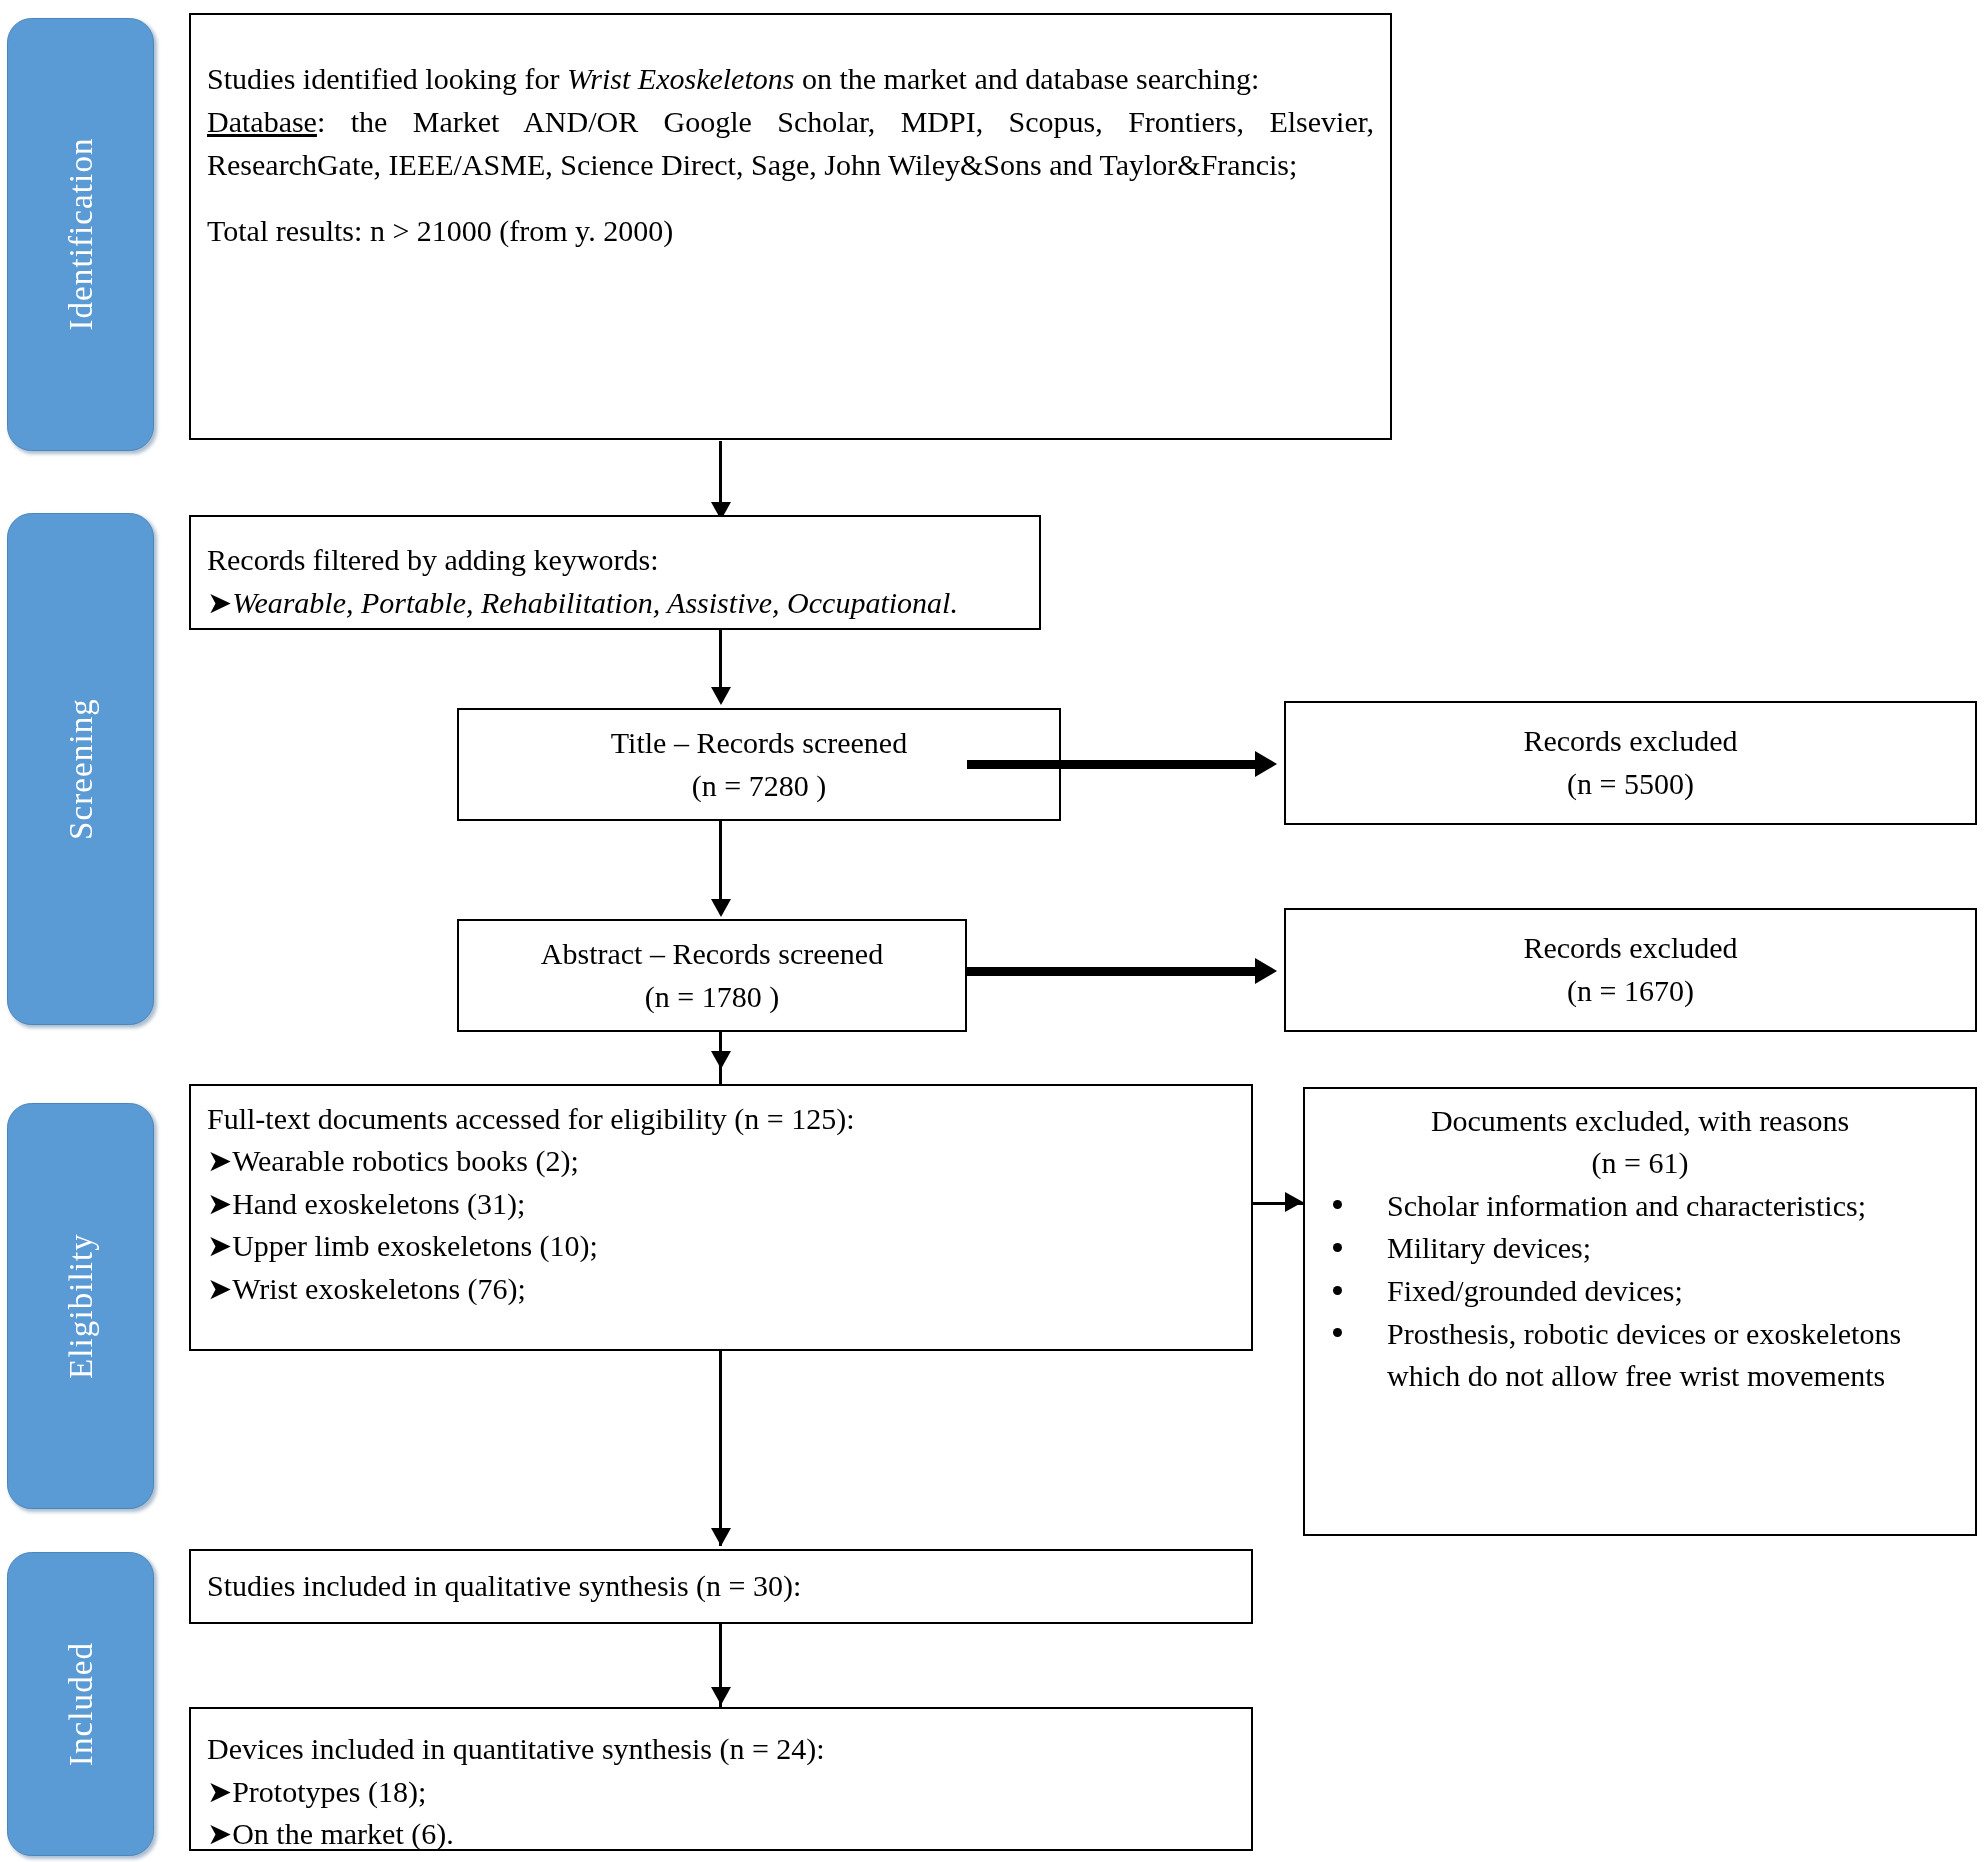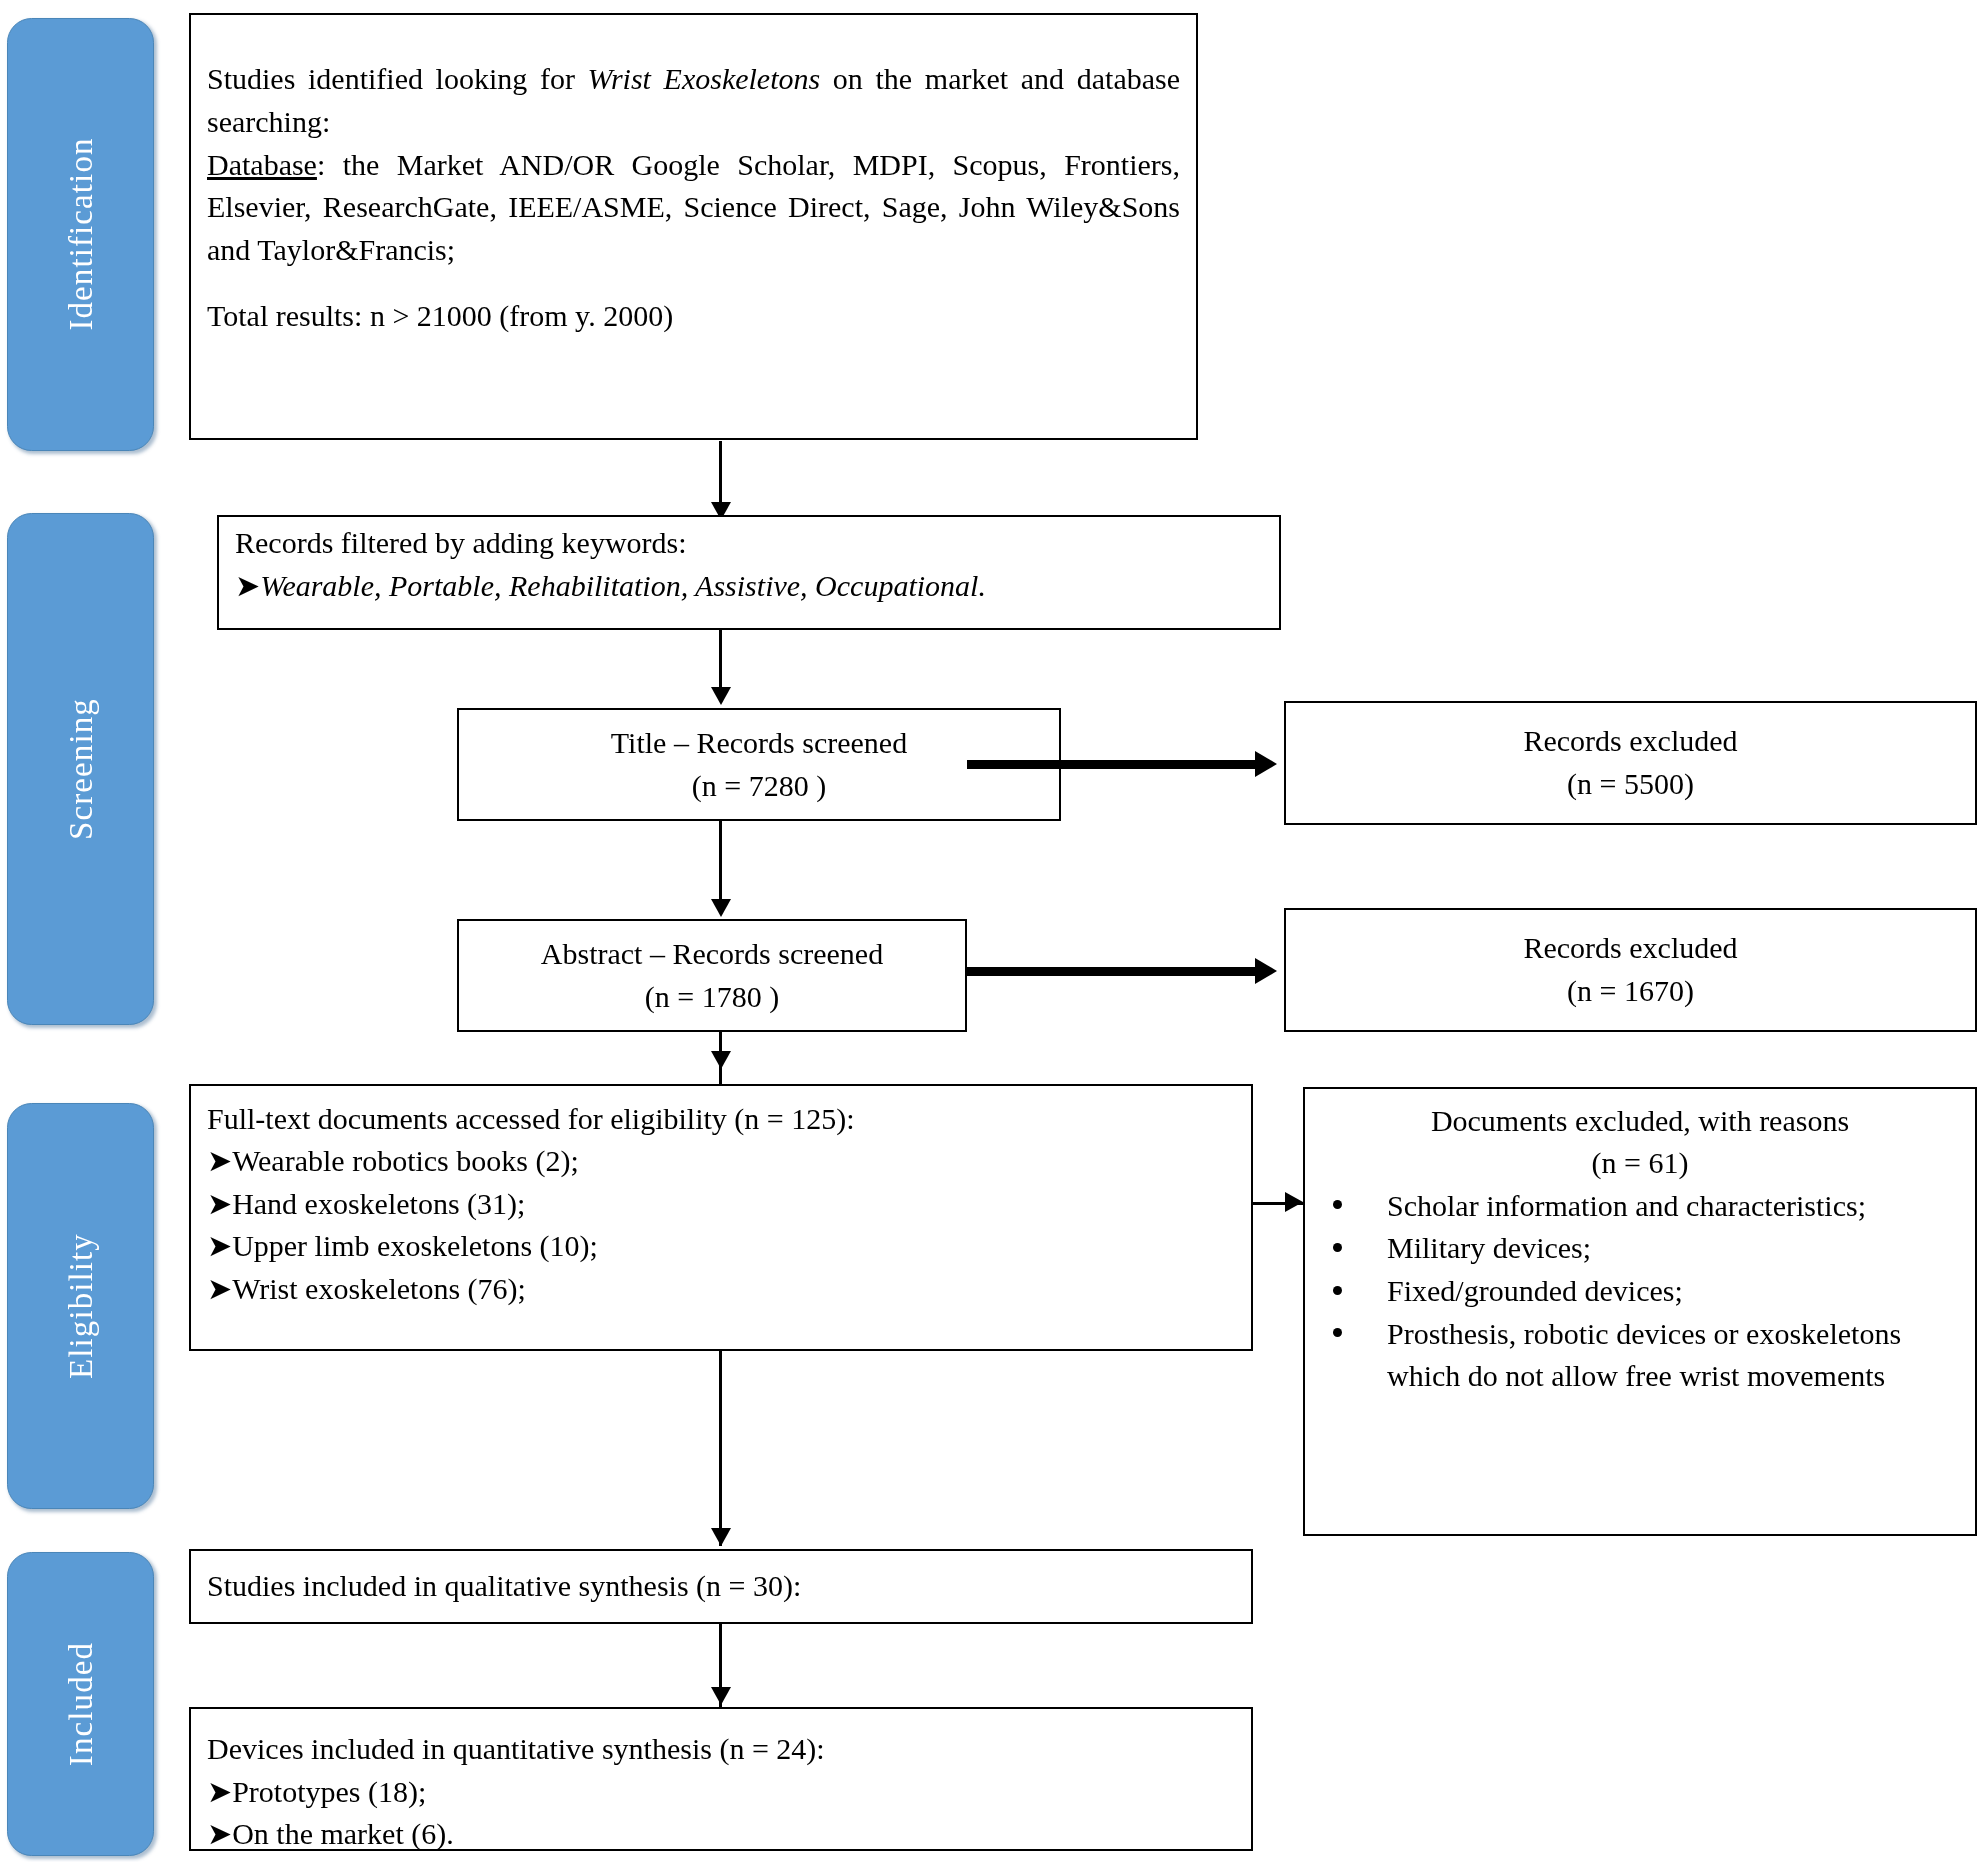--- a/index.html
+++ b/index.html
@@ -114,33 +114,33 @@
   </div>
 
   <div class="stage-pill" style="left:7px;top:1103px;width:147px;height:406px;">
     <span class="stage-label">Eligibility</span>
   </div>
 
   <div class="stage-pill" style="left:7px;top:1552px;width:147px;height:304px;">
     <span class="stage-label">Included</span>
   </div>
 
-  <div class="fbox" style="left:189px;top:13.4px;width:1009px;height:427px;padding-top:43px;">
+  <div class="fbox" style="left:189px;top:13.4px;width:1203px;height:427px;padding-top:43px;">
     <div class="txt">
       <span>Studies identified looking for </span><span class="it">Wrist Exoskeletons</span><span> on the market and database searching:</span><br>
       <span class="ul">Database</span><span>: the Market AND/OR Google Scholar, MDPI, Scopus, Frontiers, Elsevier, ResearchGate, IEEE/ASME, Science Direct, Sage, John Wiley&amp;Sons and Taylor&amp;Francis;</span>
       <span class="blank"></span>
       <span>Total results: n &gt; 21000 (from y. 2000)</span>
     </div>
   </div>
 
   <div class="vline" style="left:719px;top:441px;height:69px;"></div>
   <div class="arrow-down" style="left:711px;top:502px;"></div>
 
-  <div class="fbox" style="left:189px;top:515px;width:1064px;height:115px;padding-top:5px;margin-left:28px;">
+  <div class="fbox" style="left:189px;top:515px;width:852px;height:115px;padding-top:22px;">
     <div class="txt left">
       <span>Records filtered by adding keywords:</span><br>
       <span class="ar">➤</span><span class="it">Wearable, Portable, Rehabilitation, Assistive, Occupational.</span>
     </div>
   </div>
 
   <div class="vline" style="left:719px;top:630px;height:61px;"></div>
   <div class="arrow-down" style="left:711px;top:687px;"></div>
 
   <div class="fbox" style="left:457px;top:708px;width:604px;height:113px;display:flex;align-items:center;justify-content:center;">

